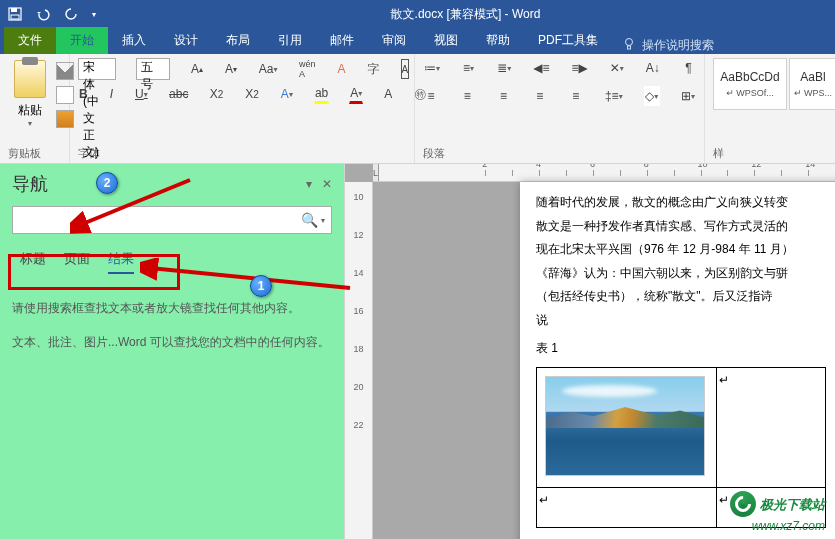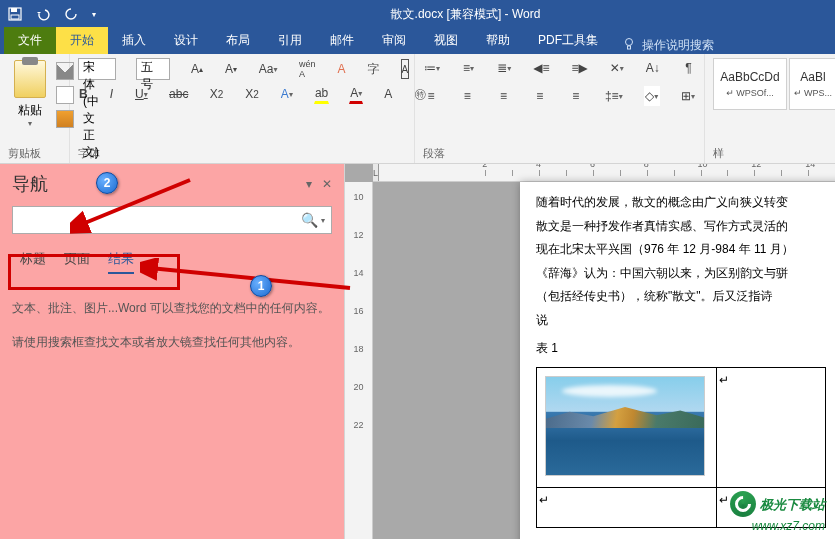--- a/index.html
+++ b/index.html
@@ -8,21 +8,21 @@
 
 .titlebar { height: 28px; background: #2b579a; display: flex; align-items: center; color: #fff; font-size: 12px; }
 .titlebar-left { display: flex; align-items: center; padding-left: 8px; gap: 14px; }
 .titlebar-icon { width: 14px; height: 14px; display: flex; align-items: center; justify-content: center; }
 .titlebar-center { flex: 1; text-align: center; }
 
 
 .ribbon-tabs { height: 26px; background: #2b579a; display: flex; align-items: flex-end; padding-left: 4px; }
 .rtab { color: #fff; font-size: 12px; padding: 5px 14px; cursor: pointer; }
 .rtab.file { background: #4d7c0f; }
-.rtab.active { background: #fde047; color: #2b579a; }
+.rtab.active { background: #22c55e; color: #2b579a; }
 .tell-me { display: flex; align-items: center; gap: 6px; color: #cfe0f5; font-size: 12px; padding: 0 10px; }
 
 
 .ribbon-body { height: 110px; background: #f3f3f3; border-bottom: 1px solid #d4d4d4; display: flex; }
 .rgroup { border-right: 1px solid #e1e1e1; padding: 4px 8px 2px; display: flex; flex-direction: column; justify-content: space-between; }
 .rgroup-label { font-size: 11px; color: #666; text-align: left; padding-top: 2px; }
 .rgroup-content { flex: 1; display: flex; align-items: flex-start; gap: 4px; }
 
 
 .paste-btn { display: flex; flex-direction: column; align-items: center; padding: 2px 6px; }
@@ -50,21 +50,21 @@
 
 .styles-row { display: flex; gap: 2px; }
 .style-box { width: 74px; height: 52px; border: 1px solid #d0d0d0; background: #fff; display: flex; flex-direction: column; align-items: center; justify-content: center; font-size: 9px; }
 .style-preview { font-size: 12px; color: #333; margin-bottom: 4px; }
 .style-name { font-size: 9px; color: #555; }
 
 
 .content { display: flex; height: calc(539px - 164px); }
 
 
-.nav-pane { width: 345px; background: #fca5a5; border-right: 1px solid #d4d4d4; padding: 8px 12px; position: relative; }
+.nav-pane { width: 345px; background: #86efac; border-right: 1px solid #d4d4d4; padding: 8px 12px; position: relative; }
 .nav-header { display: flex; justify-content: space-between; align-items: center; margin-bottom: 10px; }
 .nav-title { font-size: 18px; color: #333; }
 .nav-controls { display: flex; gap: 10px; color: #666; font-size: 12px; }
 .nav-search { width: 100%; height: 28px; border: 1px solid #ababab; background: #fff; display: flex; align-items: center; padding: 0 6px; margin-bottom: 10px; }
 .nav-search input { flex: 1; border: none; outline: none; font-size: 12px; }
 .search-icon-s { font-size: 14px; color: #666; }
 .nav-tabs { display: flex; gap: 18px; margin-bottom: 18px; padding: 6px 8px; }
 .nav-tab { font-size: 13px; color: #444; padding-bottom: 4px; cursor: pointer; }
 .nav-tab.active { color: #2b579a; border-bottom: 2px solid #2b579a; }
 .nav-body { font-size: 12px; color: #555; line-height: 1.7; }
@@ -251,22 +251,22 @@
       <input type="text" placeholder="" style="">
       <span class="search-icon-s">🔍</span>
       <span class="dd" style="margin-left:2px;">▾</span>
     </div>
     <div class="nav-tabs">
       <div class="nav-tab">标题</div>
       <div class="nav-tab">页面</div>
       <div class="nav-tab active">结果</div>
     </div>
     <div class="nav-body">
+      <p>请使用搜索框查找文本或者放大镜查找任何其他内容。</p>
       <p>文本、批注、图片...Word 可以查找您的文档中的任何内容。</p>
-      <p>请使用搜索框查找文本或者放大镜查找任何其他内容。</p>
     </div>
   </div>
 
   <div class="doc-area">
     <div class="h-ruler">
       <div style="width:6px;border-right:1px solid #999;height:100%;background:#e8e8e8;display:flex;align-items:center;justify-content:center;">L</div>
       <div style="width:160px;"></div>
       <div class="tick">
           <span>2</span>
         </div>

